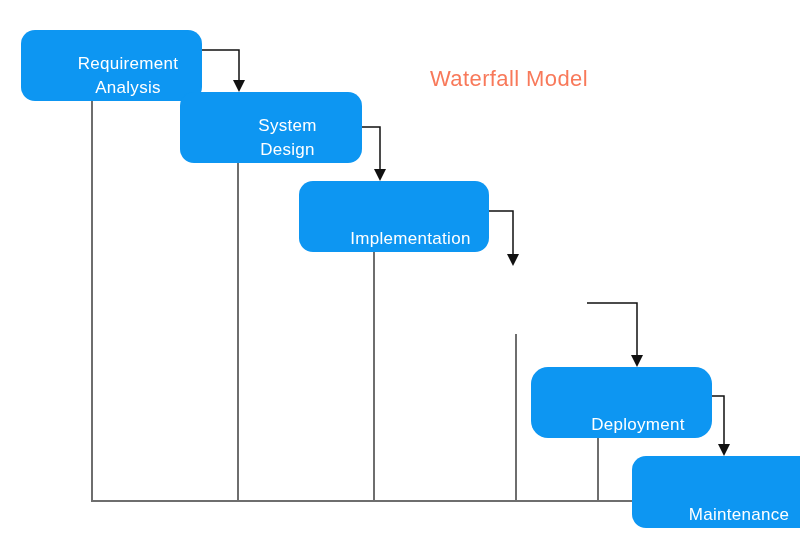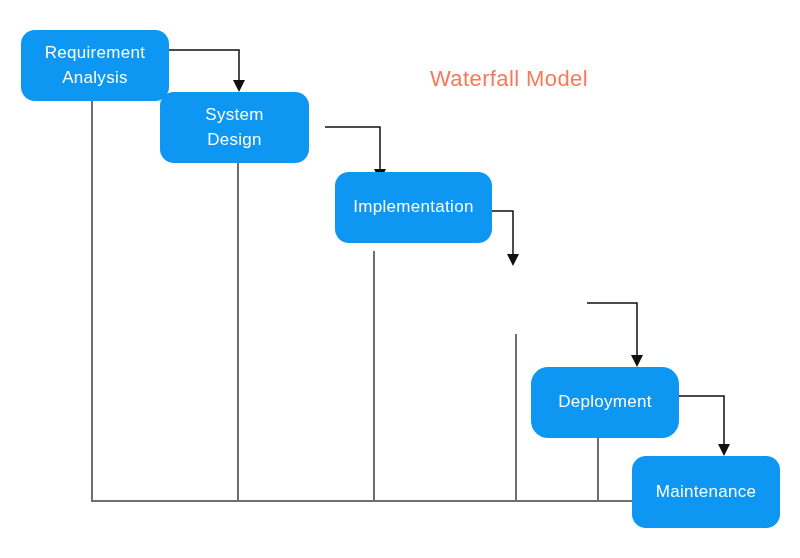--- a/index.html
+++ b/index.html
@@ -14,34 +14,35 @@
   .wires {
     position: absolute;
     left: 0; top: 0;
     width: 800px; height: 558px;
   }
   .stage {
     position: absolute;
     background: #0d96f2;
     border-radius: 14px;
     display: flex;
-    align-items: center;
+    align-items: flex-end;
     justify-content: center;
     text-align: center;
+    padding-left: 33px;
   }
   .stage-label {
     color: #ffffff;
     font-size: 17px;
     line-height: 1.45;
     letter-spacing: 0.3px;
     white-space: pre-line;
   }
   .b1 { left: 21px;  top: 30px;  width: 148px; height: 71px; }
-  .b2 { left: 160px; top: 92px;  width: 149px; height: 71px; }
-  .b3 { left: 299px; top: 172px; width: 157px; height: 71px; margin-left: 36px; }
+  .b2 { left: 180px; top: 92px;  width: 149px; height: 71px; }
+  .b3 { left: 299px; top: 181px; width: 157px; height: 71px; }
   .b4 { left: 440px; top: 266px; width: 147px; height: 69px; }
   .b5 { left: 531px; top: 367px; width: 148px; height: 71px; border-radius: 17px; }
   .b6 { left: 632px; top: 456px; width: 148px; height: 72px; }
   .diagram-title {
     position: absolute;
     left: 430px;
     top: 66px;
     font-size: 22px;
     font-weight: normal;
     letter-spacing: 0.4px;

